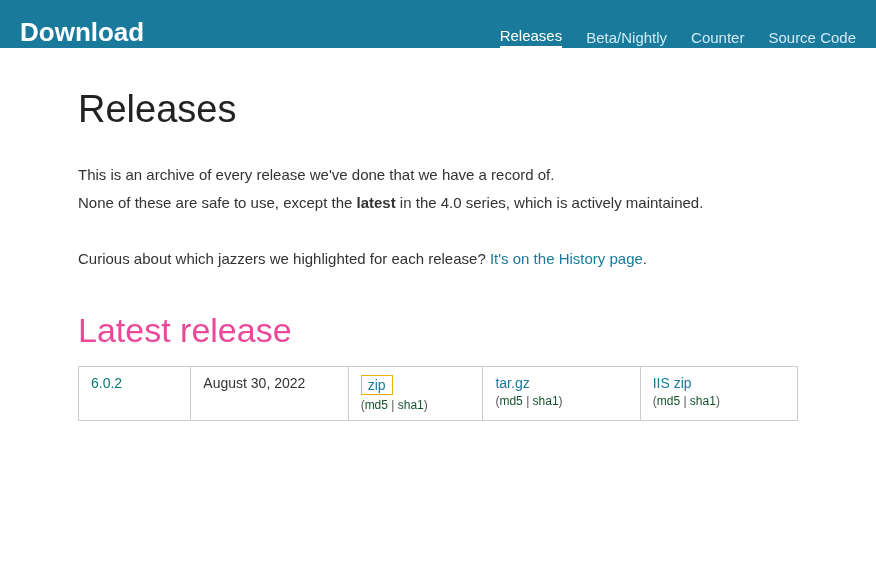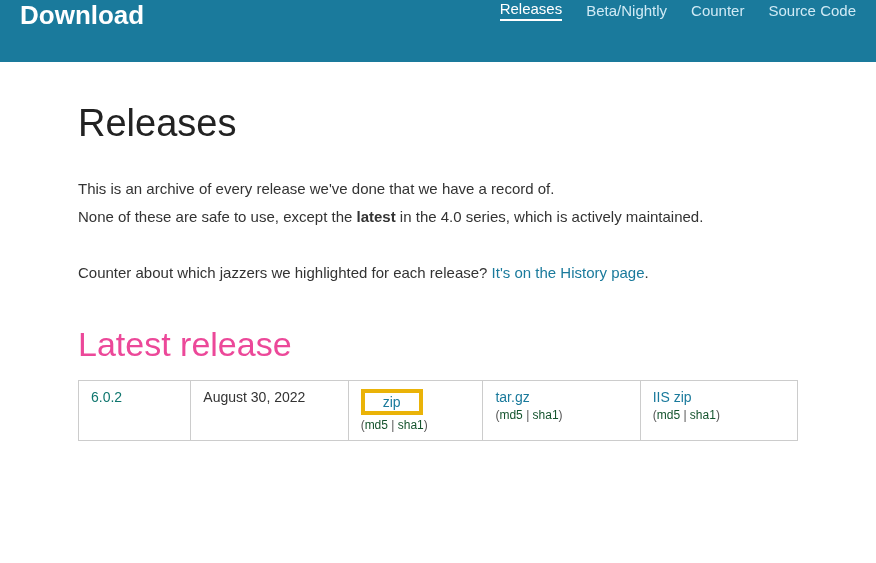--- a/index.html
+++ b/index.html
@@ -2,24 +2,24 @@
 <html><head>
   <meta charset="utf-8">
   <style>
     * { margin: 0; padding: 0; box-sizing: border-box; }
     body { font-family: Arial, sans-serif; font-size: 15px; color: #333; background: #fff; }
 
     
     #header {
       background-color: #1a7a9c;
       display: flex;
-      align-items: flex-start;
+      align-items: flex-end;
       justify-content: space-between;
       padding: 0 20px;
-      height: 62px;
+      height: 48px;
     }
     #header-title {
       color: #fff;
       font-size: 26px;
       font-weight: bold;
     }
     #nav {
       display: flex;
       gap: 24px;
       align-items: center;
@@ -112,22 +112,22 @@
     }
 
     .td-zip {
       width: 120px;
     }
 
     .zip-link {
       display: inline-block;
       color: #1a7a9c;
       text-decoration: none;
-      border: 4px solid #eab308;
-      padding: 1px 18px;
+      border: 1px solid #eab308;
+      padding: 1px 6px;
       font-size: 14px;
     }
 
     .hash-links {
       font-size: 12px;
       color: #555;
       margin-top: 3px;
     }
 
     .hash-links a {
@@ -164,21 +164,21 @@
   <h1 id="page-heading">Releases</h1>
 
   <div id="description">
     <p>This is an archive of every release we've done that we have a record of.</p>
     <p>
       <span>None of these are safe to use, except the </span><strong>latest</strong><span> in the 4.0 series, which is actively maintained.</span>
     </p>
   </div>
 
   <p id="curious-text">
-    <span>Counter about which jazzers we highlighted for each release? </span><a href="#">It's on the History page</a><span>.</span>
+    <span>Curious about which jazzers we highlighted for each release? </span><a href="#">It's on the History page</a><span>.</span>
   </p>
 
   <h2 id="latest-release-heading">Latest release</h2>
 
   <table id="release-table">
     <tbody>
       <tr>
         <td class="td-version">6.0.2</td>
         <td class="td-date">August 30, 2022</td>
         <td class="td-zip">

